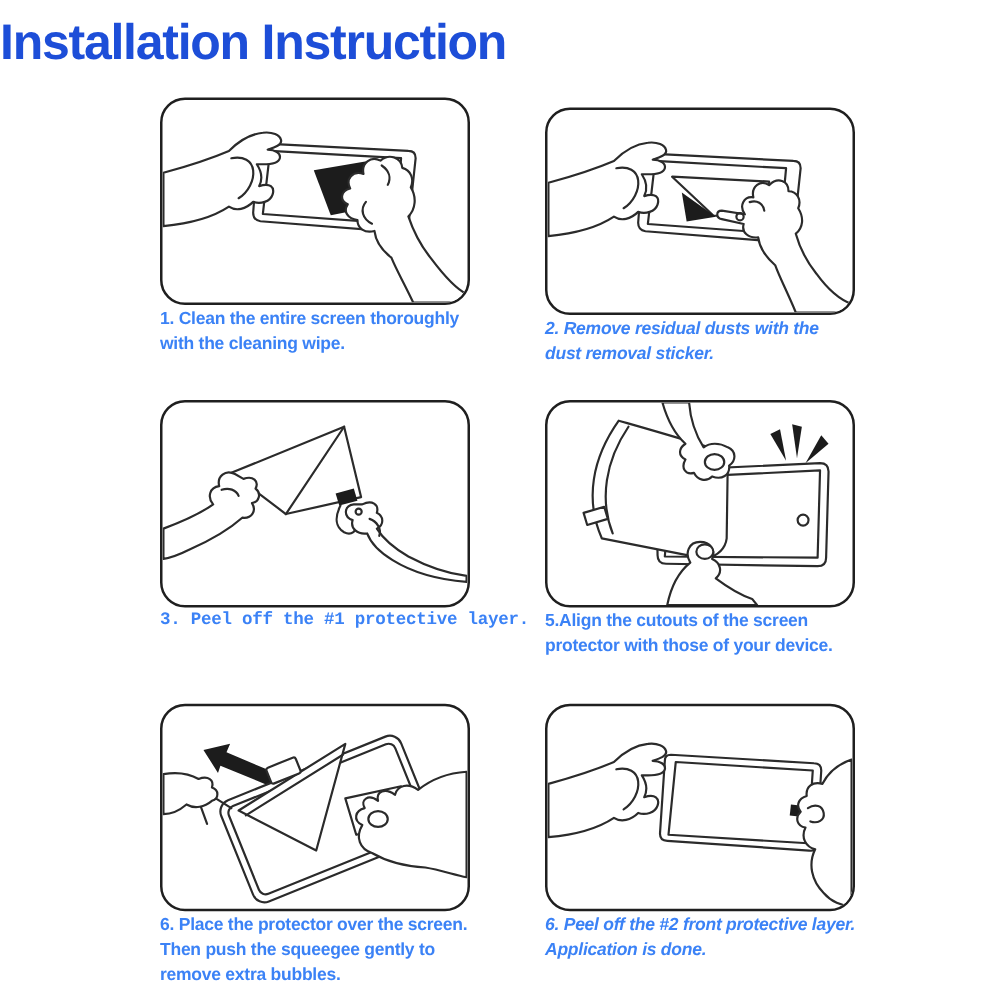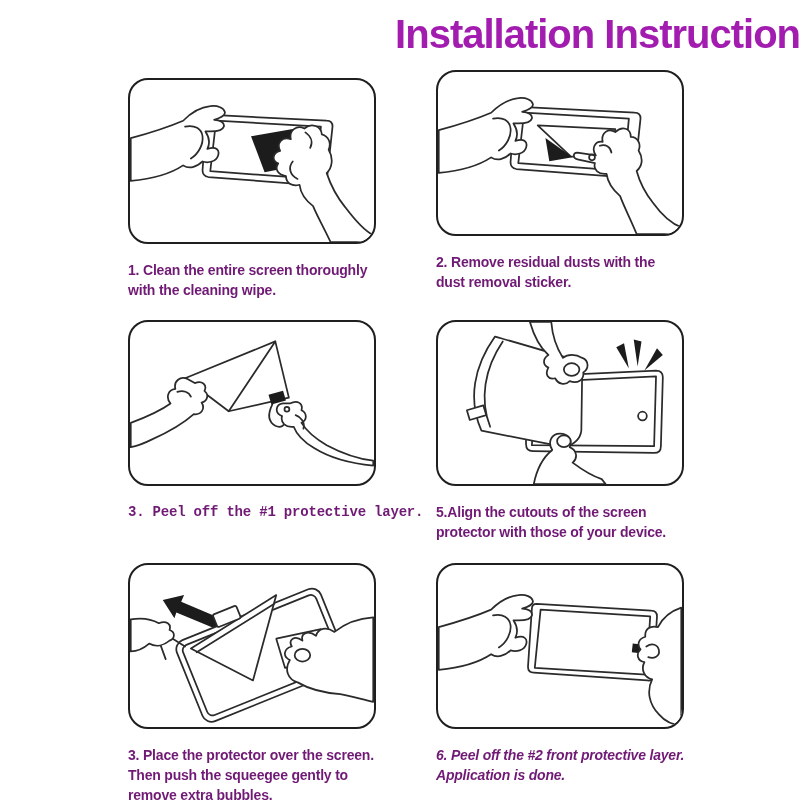--- a/index.html
+++ b/index.html
@@ -1,41 +1,41 @@
 <!DOCTYPE html>
 <html><head>
 <meta charset="utf-8">
 <style>
   html,body{margin:0;padding:0;background:#ffffff;}
   .sheet{
     position:relative;width:800px;height:800px;background:#ffffff;overflow:hidden;
     font-family:"Liberation Sans",sans-serif;
   }
   .title{
-    position:absolute;top:10px;left:0;width:100%;text-align:right;
-    font-weight:bold;font-size:40px;line-height:48px;letter-spacing:-1px;color:#a21caf;
+    position:absolute;top:10px;left:0;width:100%;text-align:left;
+    font-weight:bold;font-size:40px;line-height:48px;letter-spacing:-1px;color:#1d4ed8;
   }
   .step{position:absolute;width:260px;}
   #step1{left:128px;top:78px;}
-  #step2{left:436px;top:70px;}
+  #step2{left:436px;top:86px;font-style:italic;}
   #step3{left:128px;top:320px;font-family:Liberation Mono, monospace;}
   #step4{left:436px;top:320px;}
   #step5{left:128px;top:563px;}
   #step6{left:436px;top:563px;font-style:italic;}
   .panel{
     width:248px;height:166px;border:2.5px solid #1f1f1f;border-radius:20px;
     box-sizing:border-box;background:#ffffff;overflow:hidden;
   }
   .art{width:100%;height:100%;display:block;}
   .ln{fill:none;stroke:#2b2b2b;stroke-width:1.8;stroke-linecap:round;stroke-linejoin:round;}
   .wh{fill:#ffffff;stroke:#2b2b2b;stroke-width:1.8;stroke-linecap:round;stroke-linejoin:round;}
   .bk{fill:#1c1c1c;stroke:none;}
   .caption{
-    margin-top:16px;font-weight:bold;font-size:14px;line-height:20px;
-    letter-spacing:-0.2px;color:#701a75;white-space:pre;
+    margin-top:0;font-weight:bold;font-size:14px;line-height:20px;
+    letter-spacing:-0.2px;color:#3b82f6;white-space:pre;
   }
 </style>
 </head>
 <body>
 
 <div class="sheet">
 
   <div class="title">Installation Instruction</div>
 
   <div class="step" id="step1">
@@ -159,21 +159,21 @@
         <g>
           <path class="wh" d="M 0,56 C 12,54 22,56 29,60 C 37,57 42,61 40,67 C 46,69 46,76 40,78 C 34,83 26,85 19,81 C 12,87 5,89 0,89 Z"></path>
         </g>
         <g>
           <polygon class="wh" points="150,76 196,66 205,95 159,106"></polygon>
           <path class="wh" d="M 250,54 C 234,55 220,61 210,69 C 202,63 193,65 191,73 C 183,67 175,70 177,78 C 169,72 162,77 166,84 C 158,86 156,94 164,98 C 158,108 162,118 172,121 C 184,128 200,132 216,133 C 228,135 240,139 250,141 Z"></path>
           <ellipse class="wh" cx="177" cy="93" rx="8" ry="6.5"></ellipse>
         </g>
       </svg>
     </div>
-    <div class="caption">3. Place the protector over the screen.
+    <div class="caption">6. Place the protector over the screen.
 Then push the squeegee gently to
 remove extra bubbles.</div>
   </div>
 
   <div class="step" id="step6">
     <div class="panel">
       <svg class="art" viewBox="0 0 250 167">
         <g>
           <path class="wh" d="M 101,40 L 219,47 Q 225,47 225,53 L 221,114 Q 221,120 215,119 L 98,111 Q 92,111 92,105 L 96,45 Q 96,40 101,40 Z"></path>
           <path class="ln" d="M 105,46 L 218,53 L 214,113 L 99,106 Z"></path>

